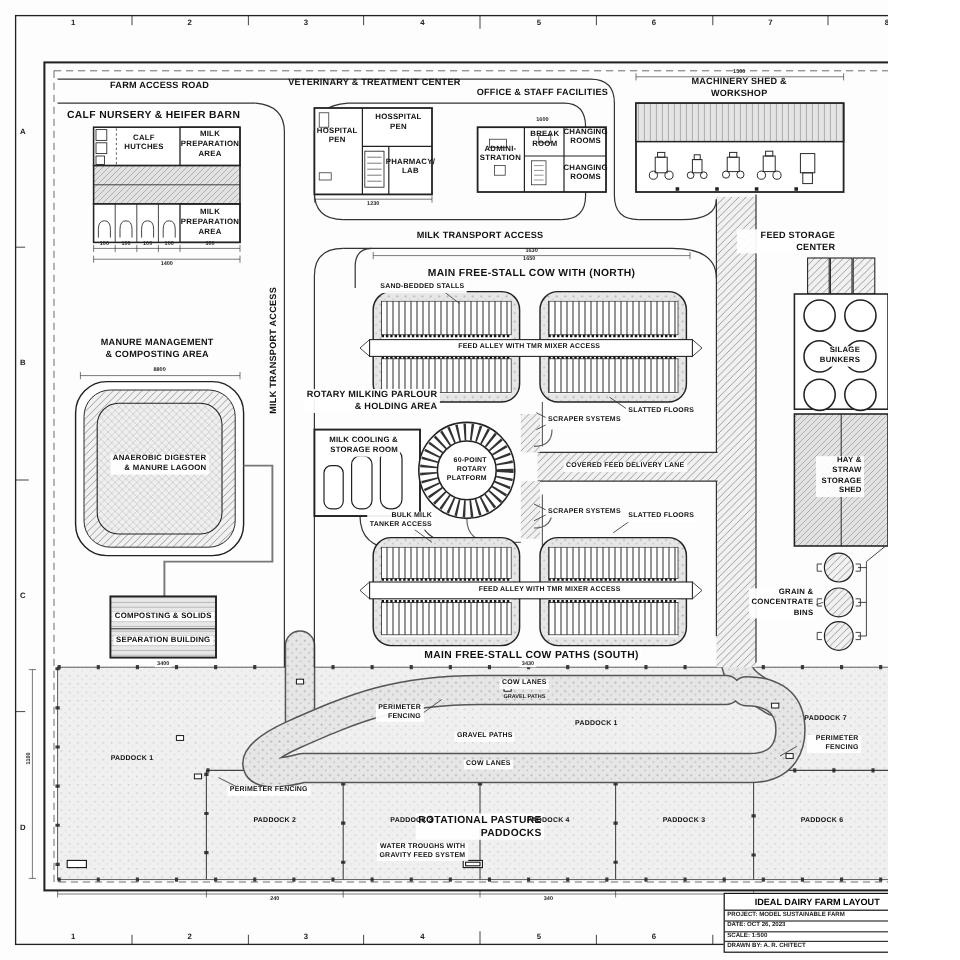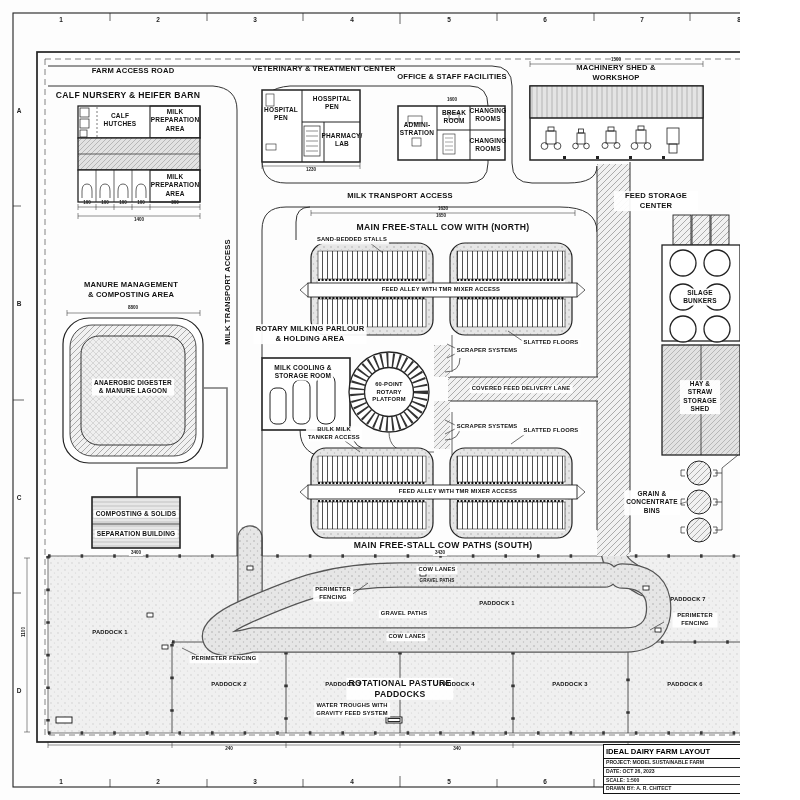--- a/index.html
+++ b/index.html
@@ -5,26 +5,26 @@
   html,body{margin:0;padding:0;background:#fff;}
   #sheet{position:relative;width:740px;height:800px;background:#fdfdfd;overflow:hidden;
          font-family:"Liberation Sans",sans-serif;}
   #gfx{position:absolute;left:0;top:0;}
   .lbl{position:absolute;transform:translate(-50%,-50%);font:bold 6.5px/1.3 "Liberation Sans",sans-serif;
        color:#111;text-align:center;white-space:pre-line;letter-spacing:.2px;z-index:5;}
   .t1{font-size:8.6px;letter-spacing:.3px;}
   .t2{font-size:7.6px;}
   .sm{font-size:5.8px;}
   .xs{font-size:4.6px;font-weight:bold;color:#222;letter-spacing:0;}
-  .bg{background:rgba(255,255,255,.93);padding:0 2px;}
+  .bg{background:rgba(255,255,255,.93);padding:0 2px;text-align:right;}
   .vert{transform:translate(-50%,-50%) rotate(-90deg);}
   .ref{position:absolute;transform:translate(-50%,-50%);font:bold 6.5px "Liberation Sans",sans-serif;color:#222;z-index:6;}
   #titleblock{position:absolute;left:603px;top:744px;width:154px;z-index:8;background:#fff;
               border:1.4px solid #111;}
-  #titleblock .tbh{font:bold 7.6px/1.5 "Liberation Sans",sans-serif;border-bottom:1px solid #111;padding:1px 2px;}
+  #titleblock .tbh{font:bold 7.6px/1.5 "Liberation Sans",sans-serif;text-align:center;border-bottom:1px solid #111;padding:1px 2px;}
   #titleblock .tbr{font:bold 5.1px/1.5 "Liberation Sans",sans-serif;text-align:left;border-bottom:.5px solid #333;padding:0 2px;color:#222;}
   #titleblock .tbr:last-child{border-bottom:none;}
 </style>
 </head>
 <body>
 
 <div id="sheet">
 
 <svg id="gfx" width="800" height="800" viewBox="0 0 800 800">
   <defs>
@@ -350,21 +350,21 @@
 <div class="lbl t2" style="left:133px;top:71px">FARM ACCESS ROAD</div>
 <div class="lbl t1" style="left:128px;top:96px">CALF NURSERY &amp; HEIFER BARN</div>
 <div class="lbl" style="left:120px;top:120px">CALF
 HUTCHES</div>
 <div class="lbl" style="left:175px;top:121px">MILK
 PREPARATION
 AREA</div>
 <div class="lbl" style="left:175px;top:186px">MILK
 PREPARATION
 AREA</div>
-<div class="lbl t2" style="left:324px;top:69px">VETERINARY &amp; TREATMENT CENTER</div>
+<div class="lbl t2" style="left:312px;top:69px">VETERINARY &amp; TREATMENT CENTER</div>
 <div class="lbl" style="left:281px;top:114px">HOSPITAL
 PEN</div>
 <div class="lbl" style="left:332px;top:103px">HOSSPITAL
 PEN</div>
 <div class="lbl" style="left:342px;top:140px">PHARMACY/
 LAB</div>
 <div class="lbl t2" style="left:452px;top:77px">OFFICE &amp; STAFF FACILITIES</div>
 <div class="lbl" style="left:417px;top:129px">ADMINI-
 STRATION</div>
 <div class="lbl" style="left:454px;top:117px">BREAK

